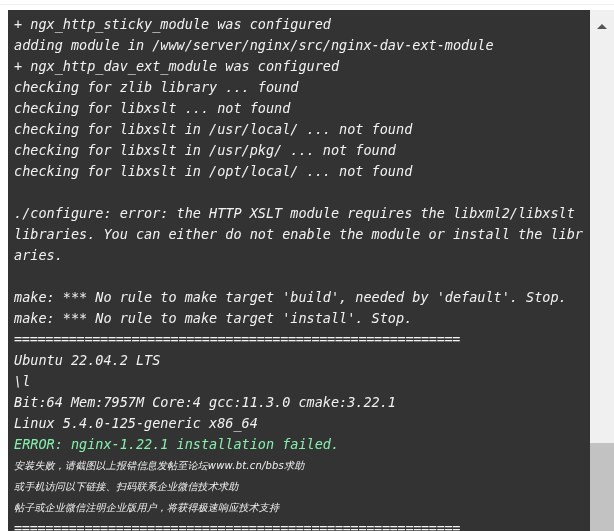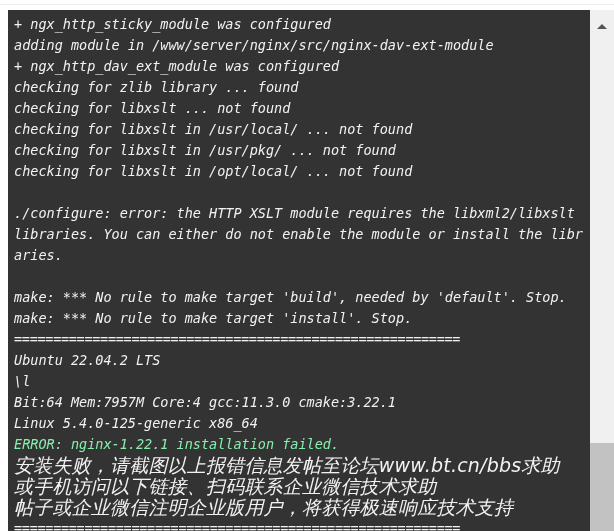--- a/index.html
+++ b/index.html
@@ -67,21 +67,21 @@
     min-height: 21px;
   }
   .line.blank {
     height: 21px;
   }
   .line.error {
     color: #86efac;
   }
   .line.cjk {
     font-family: "DejaVu Sans", sans-serif;
-    font-size: 19px;
+    font-size: 10px;
     letter-spacing: 0.2px;
   }
   .line.sep {
     letter-spacing: -0.3px;
   }
 
   
   .scrollbar {
     position: absolute;
     right: 0;

